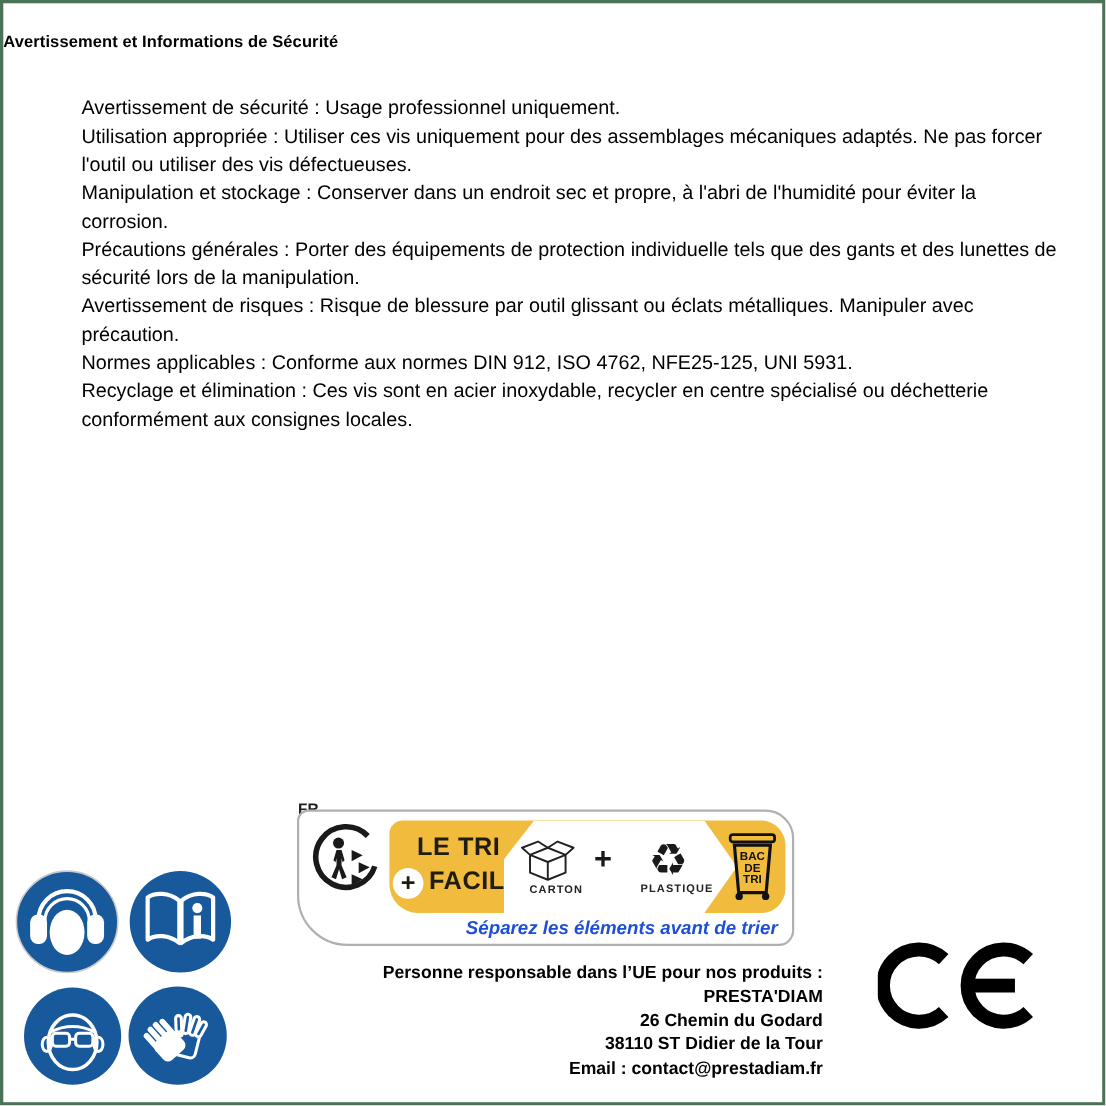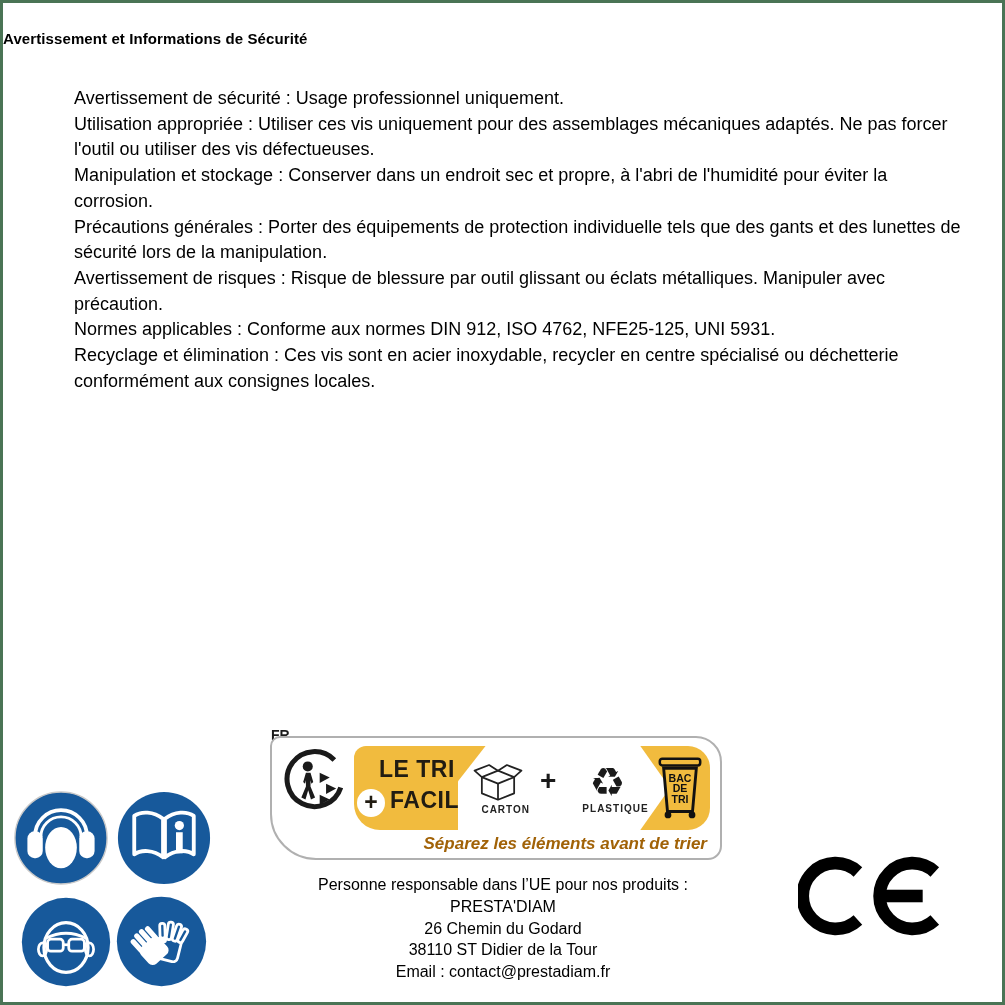--- a/index.html
+++ b/index.html
@@ -21,22 +21,22 @@
   .picto{position:absolute;}
   .picto svg{display:block;}
   
   .fr-code{position:absolute;left:268px;top:714px;font-size:14px;font-weight:bold;color:#1c1c1c;margin-top:10px;}
   .tri-box{
     position:absolute;left:267px;top:733px;width:452px;height:124px;box-sizing:border-box;
     background:#fff;border:2px solid #b0b0b0;border-radius:10px 26px 14px 46px;
   }
   .triman{position:absolute;left:11px;top:10px;}
   .tri-yellow{
-    position:absolute;left:82px;top:8px;width:356px;height:84px;
-    background:#F1BB3E;border-radius:12px 22px 22px 26px;
+    position:absolute;left:82px;top:8px;width:316px;height:84px;
+    background:#F1BB3E;border-radius:12px 22px 22px 26px;padding-left:44px;
   }
   .letri{
     position:absolute;left:25px;top:10px;font-size:23px;font-weight:800;
     letter-spacing:.5px;color:#211c12;
   }
   .plus-circle{
     position:absolute;left:3px;top:43px;width:28px;height:28px;border-radius:50%;
     background:#fff;color:#211c12;font-size:23px;font-weight:800;line-height:27px;text-align:center;
   }
   .facile{
@@ -47,26 +47,26 @@
     position:absolute;left:104px;top:0;width:212px;height:84px;background:#fff;
     clip-path:polygon(13% 0,86% 0,100% 50%,86% 100%,0 100%,0 42%);
     display:flex;align-items:center;justify-content:center;gap:10px;padding-right:14px;box-sizing:border-box;
   }
   .material{display:flex;flex-direction:column;align-items:center;gap:1px;}
   .material-label{font-size:10px;font-weight:bold;letter-spacing:1px;color:#222;margin-left:16px;}
   .mat-plus{font-size:28px;font-weight:800;color:#1a1a1a;margin-top:-14px;}
   .recycle-glyph{font-size:40px;line-height:40px;color:#1a1a1a;font-family:"DejaVu Sans",sans-serif;}
   .bin{position:absolute;right:5px;top:9px;}
   .tri-instruction{
-    position:absolute;right:13px;top:96px;font-size:17px;font-style:italic;font-weight:700;color:#a16207;
+    position:absolute;right:13px;top:96px;font-size:17px;font-style:italic;font-weight:700;color:#1d4ed8;
   }
   
   .address{
-    position:absolute;left:255px;top:871px;width:490px;text-align:center;
-    font-size:16px;font-weight:normal;line-height:21.8px;color:#000;
+    position:absolute;left:255px;top:871px;width:490px;text-align:right;
+    font-size:16px;font-weight:bold;line-height:21.8px;color:#000;
   }
   
   .ce{position:absolute;left:795px;top:846px;}
 </style>
 </head>
 <body>
 
 <div class="page">
 
   <div class="title">Avertissement et Informations de Sécurité</div>

